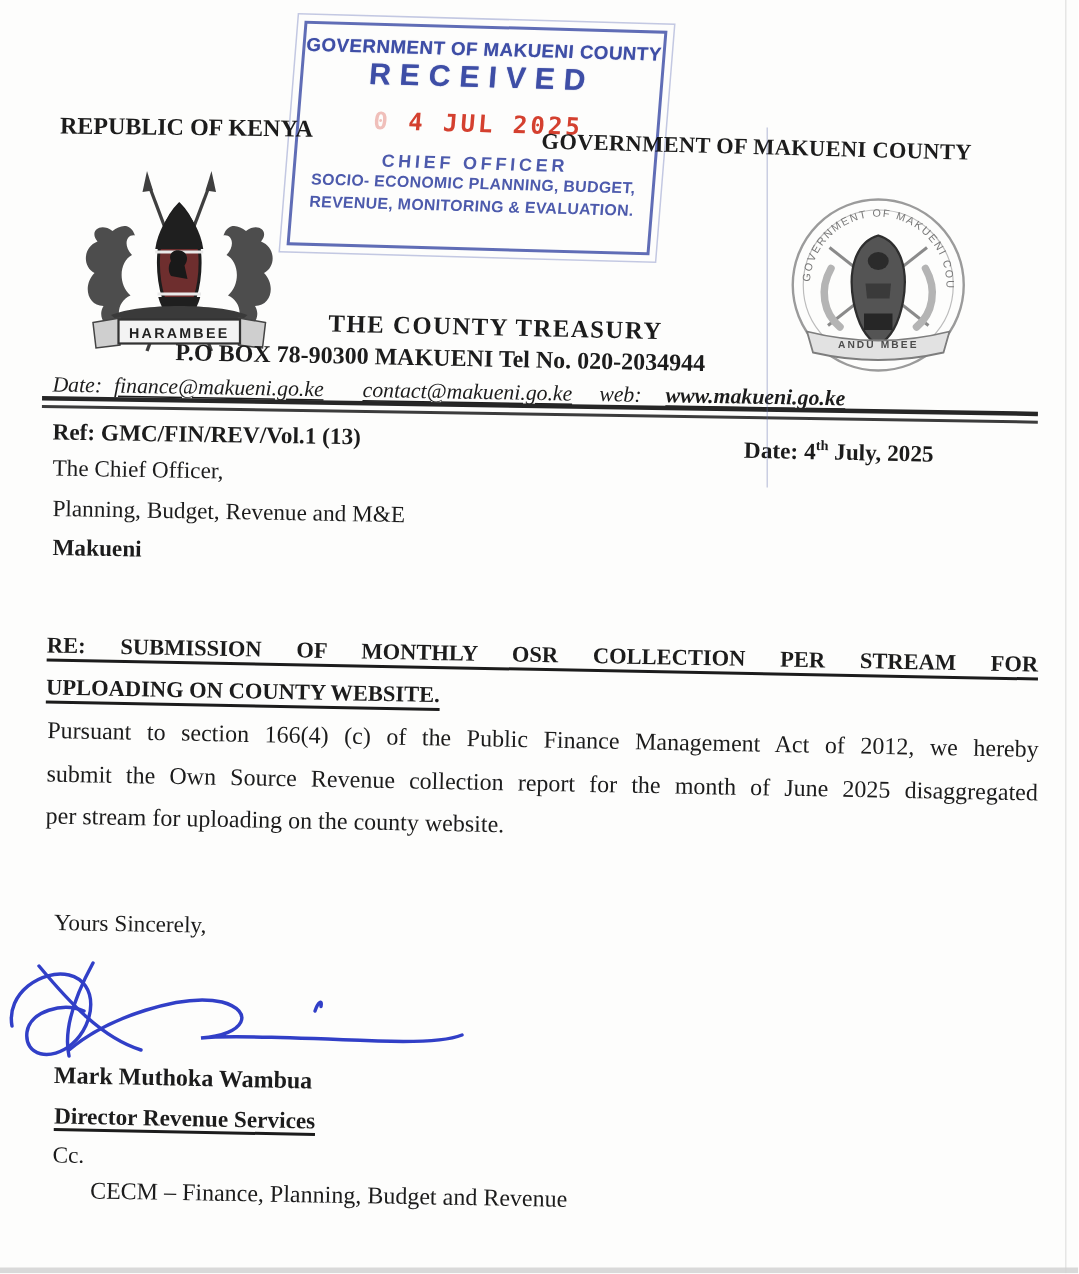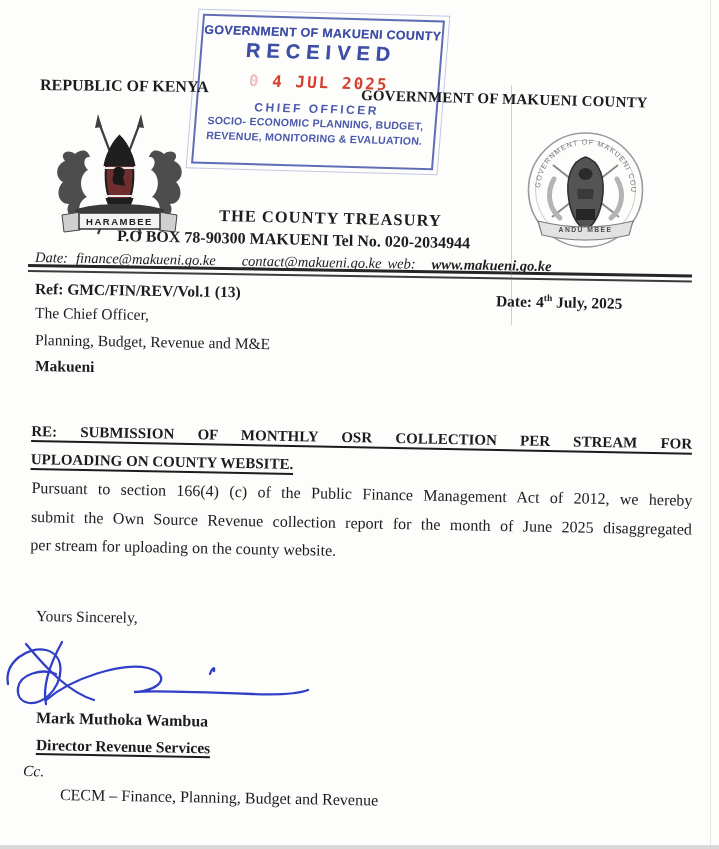--- a/index.html
+++ b/index.html
@@ -14,21 +14,21 @@
   .republic{left:40px;top:76px;font-size:16px;transform:rotate(.7deg);transform-origin:left center;}
   .county-title{left:361px;top:87px;font-size:15px;letter-spacing:.2px;transform:rotate(1.5deg);transform-origin:left center;}
   .office{left:219px;top:206px;font-size:16.5px;letter-spacing:1px;transform:rotate(1.3deg);transform-origin:left center;}
   .address{left:117px;top:227px;font-size:16px;transform:rotate(1.2deg);transform-origin:left center;}
   
   .email-row{left:35px;top:249px;font-size:14.5px;font-style:italic;white-space:nowrap;
     transform:rotate(1deg);transform-origin:left center;display:flex;align-items:baseline;}
   .email-row .lbl{margin-right:8px;}
   .email-row .lnk{text-decoration:underline;text-underline-offset:2px;}
   .email-row .gap1{margin-left:26px;}
-  .email-row .gap2{margin-left:6px;}
+  .email-row .gap2{margin-left:18px;}
   .email-row .gap3{margin-left:16px;font-weight:bold;}
   
   .rules{left:28px;top:264px;width:664px;transform:rotate(.9deg);transform-origin:left center;}
   .rules .r1{height:2.6px;background:#262626;}
   .rules .r2{height:2px;background:#3c3c3c;margin-top:3px;}
   
   .ref{left:35px;top:280px;font-size:15.5px;font-weight:bold;transform:rotate(.9deg);transform-origin:left center;white-space:nowrap;}
   .date{left:496px;top:292px;font-size:15.5px;font-weight:bold;transform:rotate(1.2deg);transform-origin:left center;white-space:nowrap;}
   .date sup{font-size:9.5px;}
   
@@ -40,21 +40,21 @@
   .subject .l2{text-decoration:underline;text-decoration-thickness:1.6px;text-underline-offset:3.5px;}
   .bodytxt{left:31px;top:474px;width:661px;font-size:16px;line-height:28.5px;
     transform:rotate(1.1deg);transform-origin:left center;}
   .bodytxt .jl{text-align:justify;text-align-last:justify;white-space:nowrap;}
   .bodytxt .jl{white-space:normal;}
   
   .salutation{left:36px;top:607px;font-size:15.5px;transform:rotate(1deg);transform-origin:left center;white-space:nowrap;}
   .signame{left:36px;top:709px;font-size:16px;font-weight:bold;transform:rotate(1.2deg);transform-origin:left center;white-space:nowrap;}
   .sigrole{left:36px;top:736px;font-size:15.5px;font-weight:bold;text-decoration:underline;text-decoration-thickness:1.6px;text-underline-offset:3px;
     transform:rotate(1.1deg);transform-origin:left center;white-space:nowrap;}
-  .cc{left:23px;top:762px;font-size:15.5px;transform:rotate(.8deg);transform-origin:left center;white-space:nowrap;font-style:italic;}
+  .cc{left:35px;top:762px;font-size:15.5px;transform:rotate(.8deg);transform-origin:left center;white-space:nowrap;}
   .ccitem{left:60px;top:786px;font-size:16px;transform:rotate(1deg);transform-origin:left center;white-space:nowrap;}
   
   .stamp{
     left:197px;top:17px;width:238px;height:146px;
     border:2.5px solid rgba(62,78,168,.82);
     transform:rotate(1.6deg) skewX(-3deg);transform-origin:center center;
     font-family:"Liberation Sans",sans-serif;color:#3e4ea8;
     text-align:center;mix-blend-mode:multiply;z-index:5;
   }
   .stamp::after{content:"";position:absolute;inset:-7px;border:1.6px solid rgba(62,78,168,.3);pointer-events:none;}

